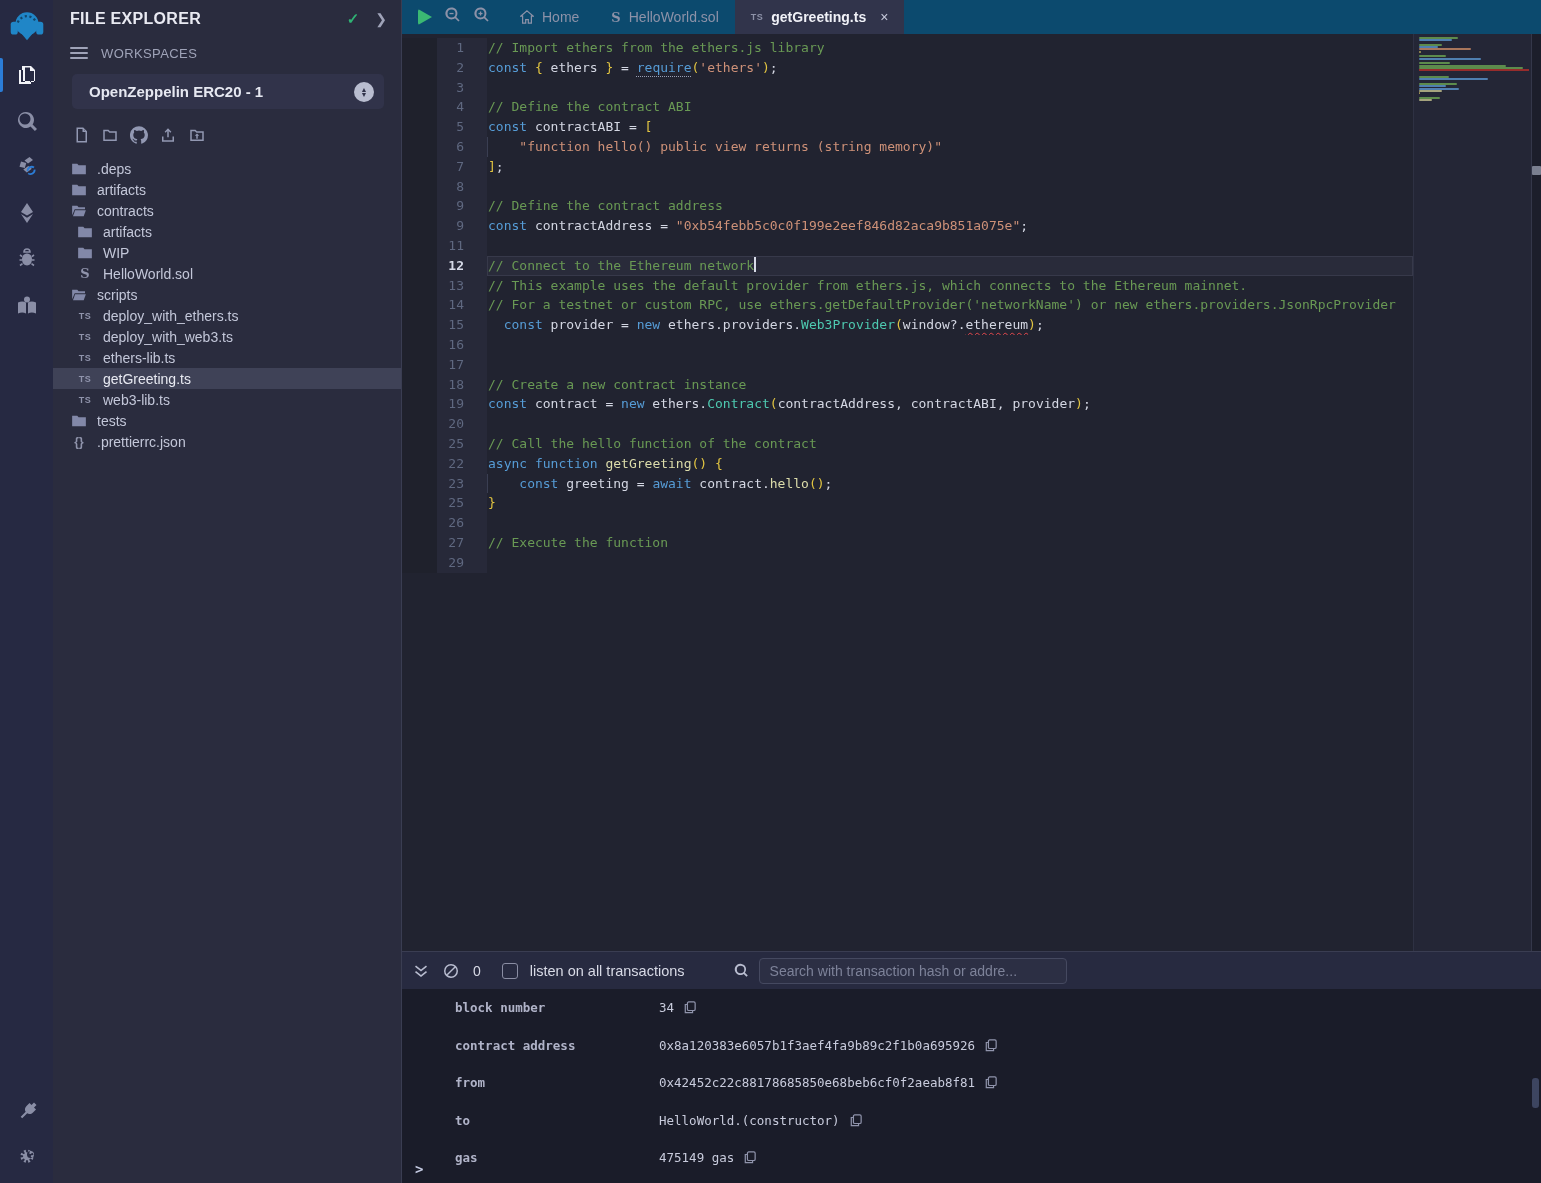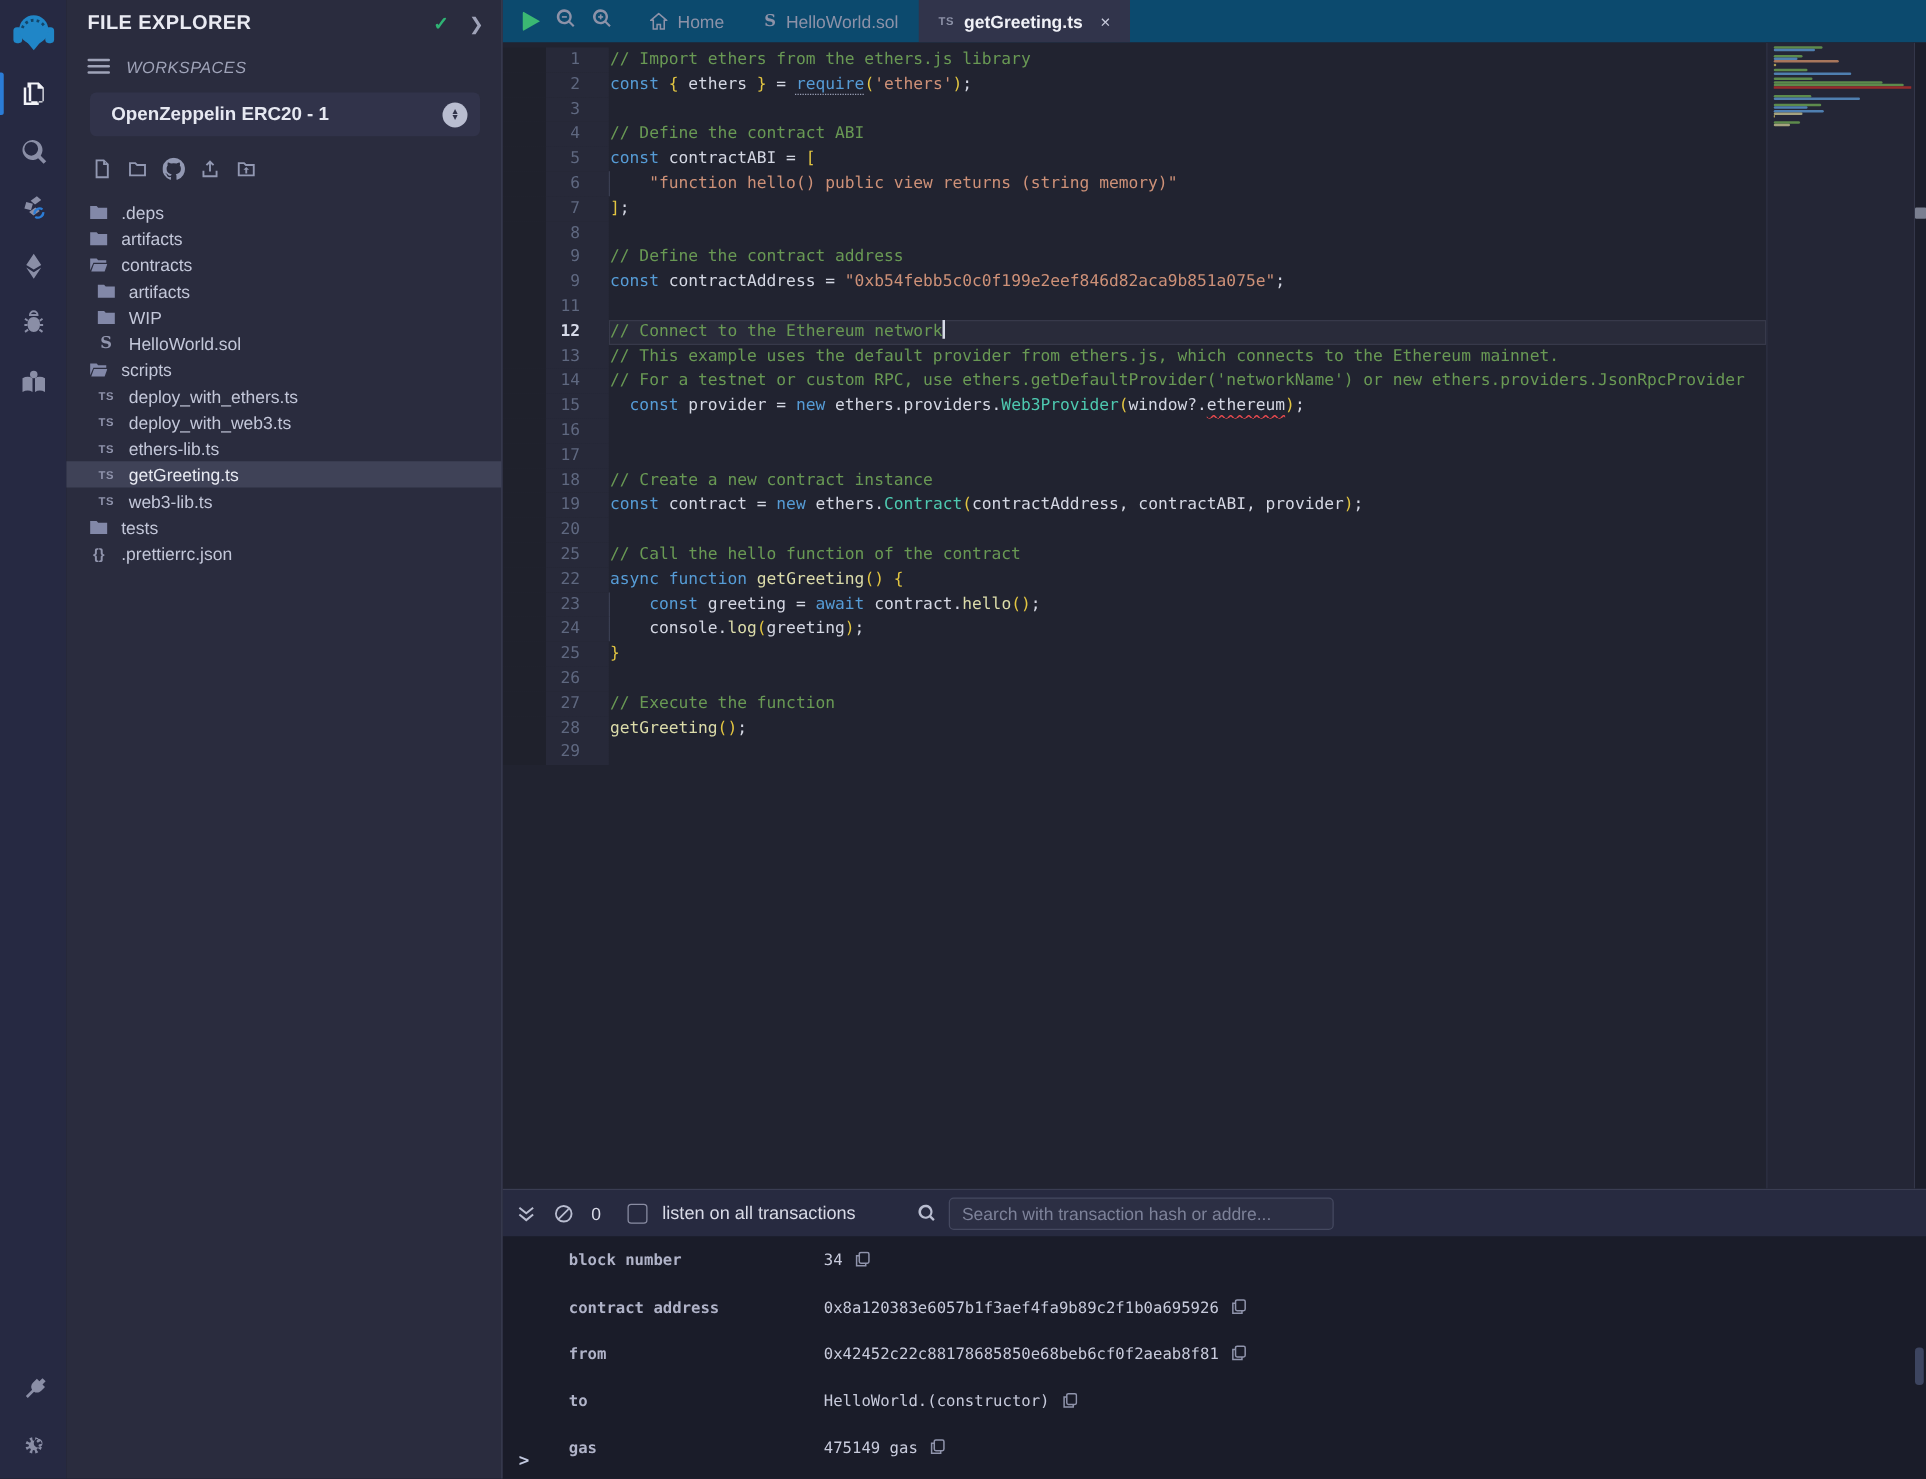--- a/index.html
+++ b/index.html
@@ -19,21 +19,21 @@
   .ibar-logo { height:52px; }
   .ibar-bottom { position:absolute; bottom:2px; left:0; width:53px; }
 
   
   .filepanel { position:absolute; left:53px; top:0; width:349px; height:1183px;
     background:#2a2c3e; border-right:1px solid #3a3d52; z-index:4; }
   .fp-head { display:flex; align-items:center; padding:10px 14px 6px 17px; }
   .fp-title { color:#e9eaf2; font-size:16px; font-weight:700; letter-spacing:.3px; flex:1; }
   .fp-check { color:#2fb374; font-size:15px; font-weight:700; margin-right:16px; }
   .fp-chevron { color:#9fa3b8; font-size:14px; cursor:pointer; }
-  .fp-workspaces { display:flex; align-items:center; padding:10px 17px 0 17px;font-style:italic; }
+  .fp-workspaces { display:flex; align-items:center; padding:10px 17px 0 17px; }
   .fp-burger { width:18px; margin-right:13px; cursor:pointer; }
   .fp-burger div { height:2px; background:#9fa3b8; margin:3px 0; border-radius:1px; }
   .fp-ws-label { color:#9fa3b8; font-size:13px; letter-spacing:.4px; }
   .fp-select { margin:12px 17px 0 19px; height:35px; background:#31334a;
     border-radius:5px; display:flex; align-items:center; padding:0 10px 0 17px;
     cursor:pointer; }
   .fp-select-text { color:#e6e8f1; font-size:15px; font-weight:600; flex:1; }
   .fp-select-badge { width:20px; height:20px; border-radius:50%; background:#b9bdd0;
     color:#31334a; display:flex; flex-direction:column; align-items:center;
     justify-content:center; font-size:7px; line-height:5px; }
@@ -398,25 +398,23 @@
           <div class="line"><span class="num">14</span><span class="txt"><span class="tk-c">// For a testnet or custom RPC, use ethers.getDefaultProvider('networkName') or new ethers.providers.JsonRpcProvider</span></span></div>
           <div class="line"><span class="num">15</span><span class="txt"><span class="tk-w">  </span><span class="tk-k">const</span><span class="tk-w"> provider = </span><span class="tk-k">new</span><span class="tk-w"> ethers.providers.</span><span class="tk-t">Web3Provider</span><span class="tk-y">(</span><span class="tk-w">window?.</span><span class="tk-e">ethereum</span><span class="tk-y">)</span><span class="tk-w">;</span></span></div>
           <div class="line"><span class="num">16</span><span class="txt"></span></div>
           <div class="line"><span class="num">17</span><span class="txt"></span></div>
           <div class="line"><span class="num">18</span><span class="txt"><span class="tk-c">// Create a new contract instance</span></span></div>
           <div class="line"><span class="num">19</span><span class="txt"><span class="tk-k">const</span><span class="tk-w"> contract = </span><span class="tk-k">new</span><span class="tk-w"> ethers.</span><span class="tk-t">Contract</span><span class="tk-y">(</span><span class="tk-w">contractAddress, contractABI, provider</span><span class="tk-y">)</span><span class="tk-w">;</span></span></div>
           <div class="line"><span class="num">20</span><span class="txt"></span></div>
           <div class="line"><span class="num">25</span><span class="txt"><span class="tk-c">// Call the hello function of the contract</span></span></div>
           <div class="line"><span class="num">22</span><span class="txt"><span class="tk-k">async</span><span class="tk-w"> </span><span class="tk-k">function</span><span class="tk-w"> </span><span class="tk-f">getGreeting</span><span class="tk-y">()</span><span class="tk-w"> </span><span class="tk-y">{</span></span></div>
           <div class="line guide"><span class="num">23</span><span class="txt"><span class="tk-w">    </span><span class="tk-k">const</span><span class="tk-w"> greeting = </span><span class="tk-k">await</span><span class="tk-w"> contract.</span><span class="tk-f">hello</span><span class="tk-y">()</span><span class="tk-w">;</span></span></div>
-          <div class="line guide"><span class="num">24</span><span class="txt"><span class="tk-w">    console.</span><span class="tk-f">log</span><span class="tk-y">(</span><span class="tk-w">greeting</span><span class="tk-y">)</span><span class="tk-w">;</span></span></div>
           <div class="line"><span class="num">25</span><span class="txt"><span class="tk-y">}</span></span></div>
           <div class="line"><span class="num">26</span><span class="txt"></span></div>
           <div class="line"><span class="num">27</span><span class="txt"><span class="tk-c">// Execute the function</span></span></div>
-          <div class="line"><span class="num">28</span><span class="txt"><span class="tk-f">getGreeting</span><span class="tk-y">()</span><span class="tk-w">;</span></span></div>
           <div class="line"><span class="num">29</span><span class="txt"></span></div>
         </div>
       <div class="mini-col">
         <div class="minimap">
             <div class="mini-row">
               <div class="mini-bar" style="width: 39px; background: rgb(93, 139, 76);"></div>
             </div>
             <div class="mini-row">
               <div class="mini-bar" style="width: 33px; background: rgb(79, 127, 176);"></div>
             </div>

